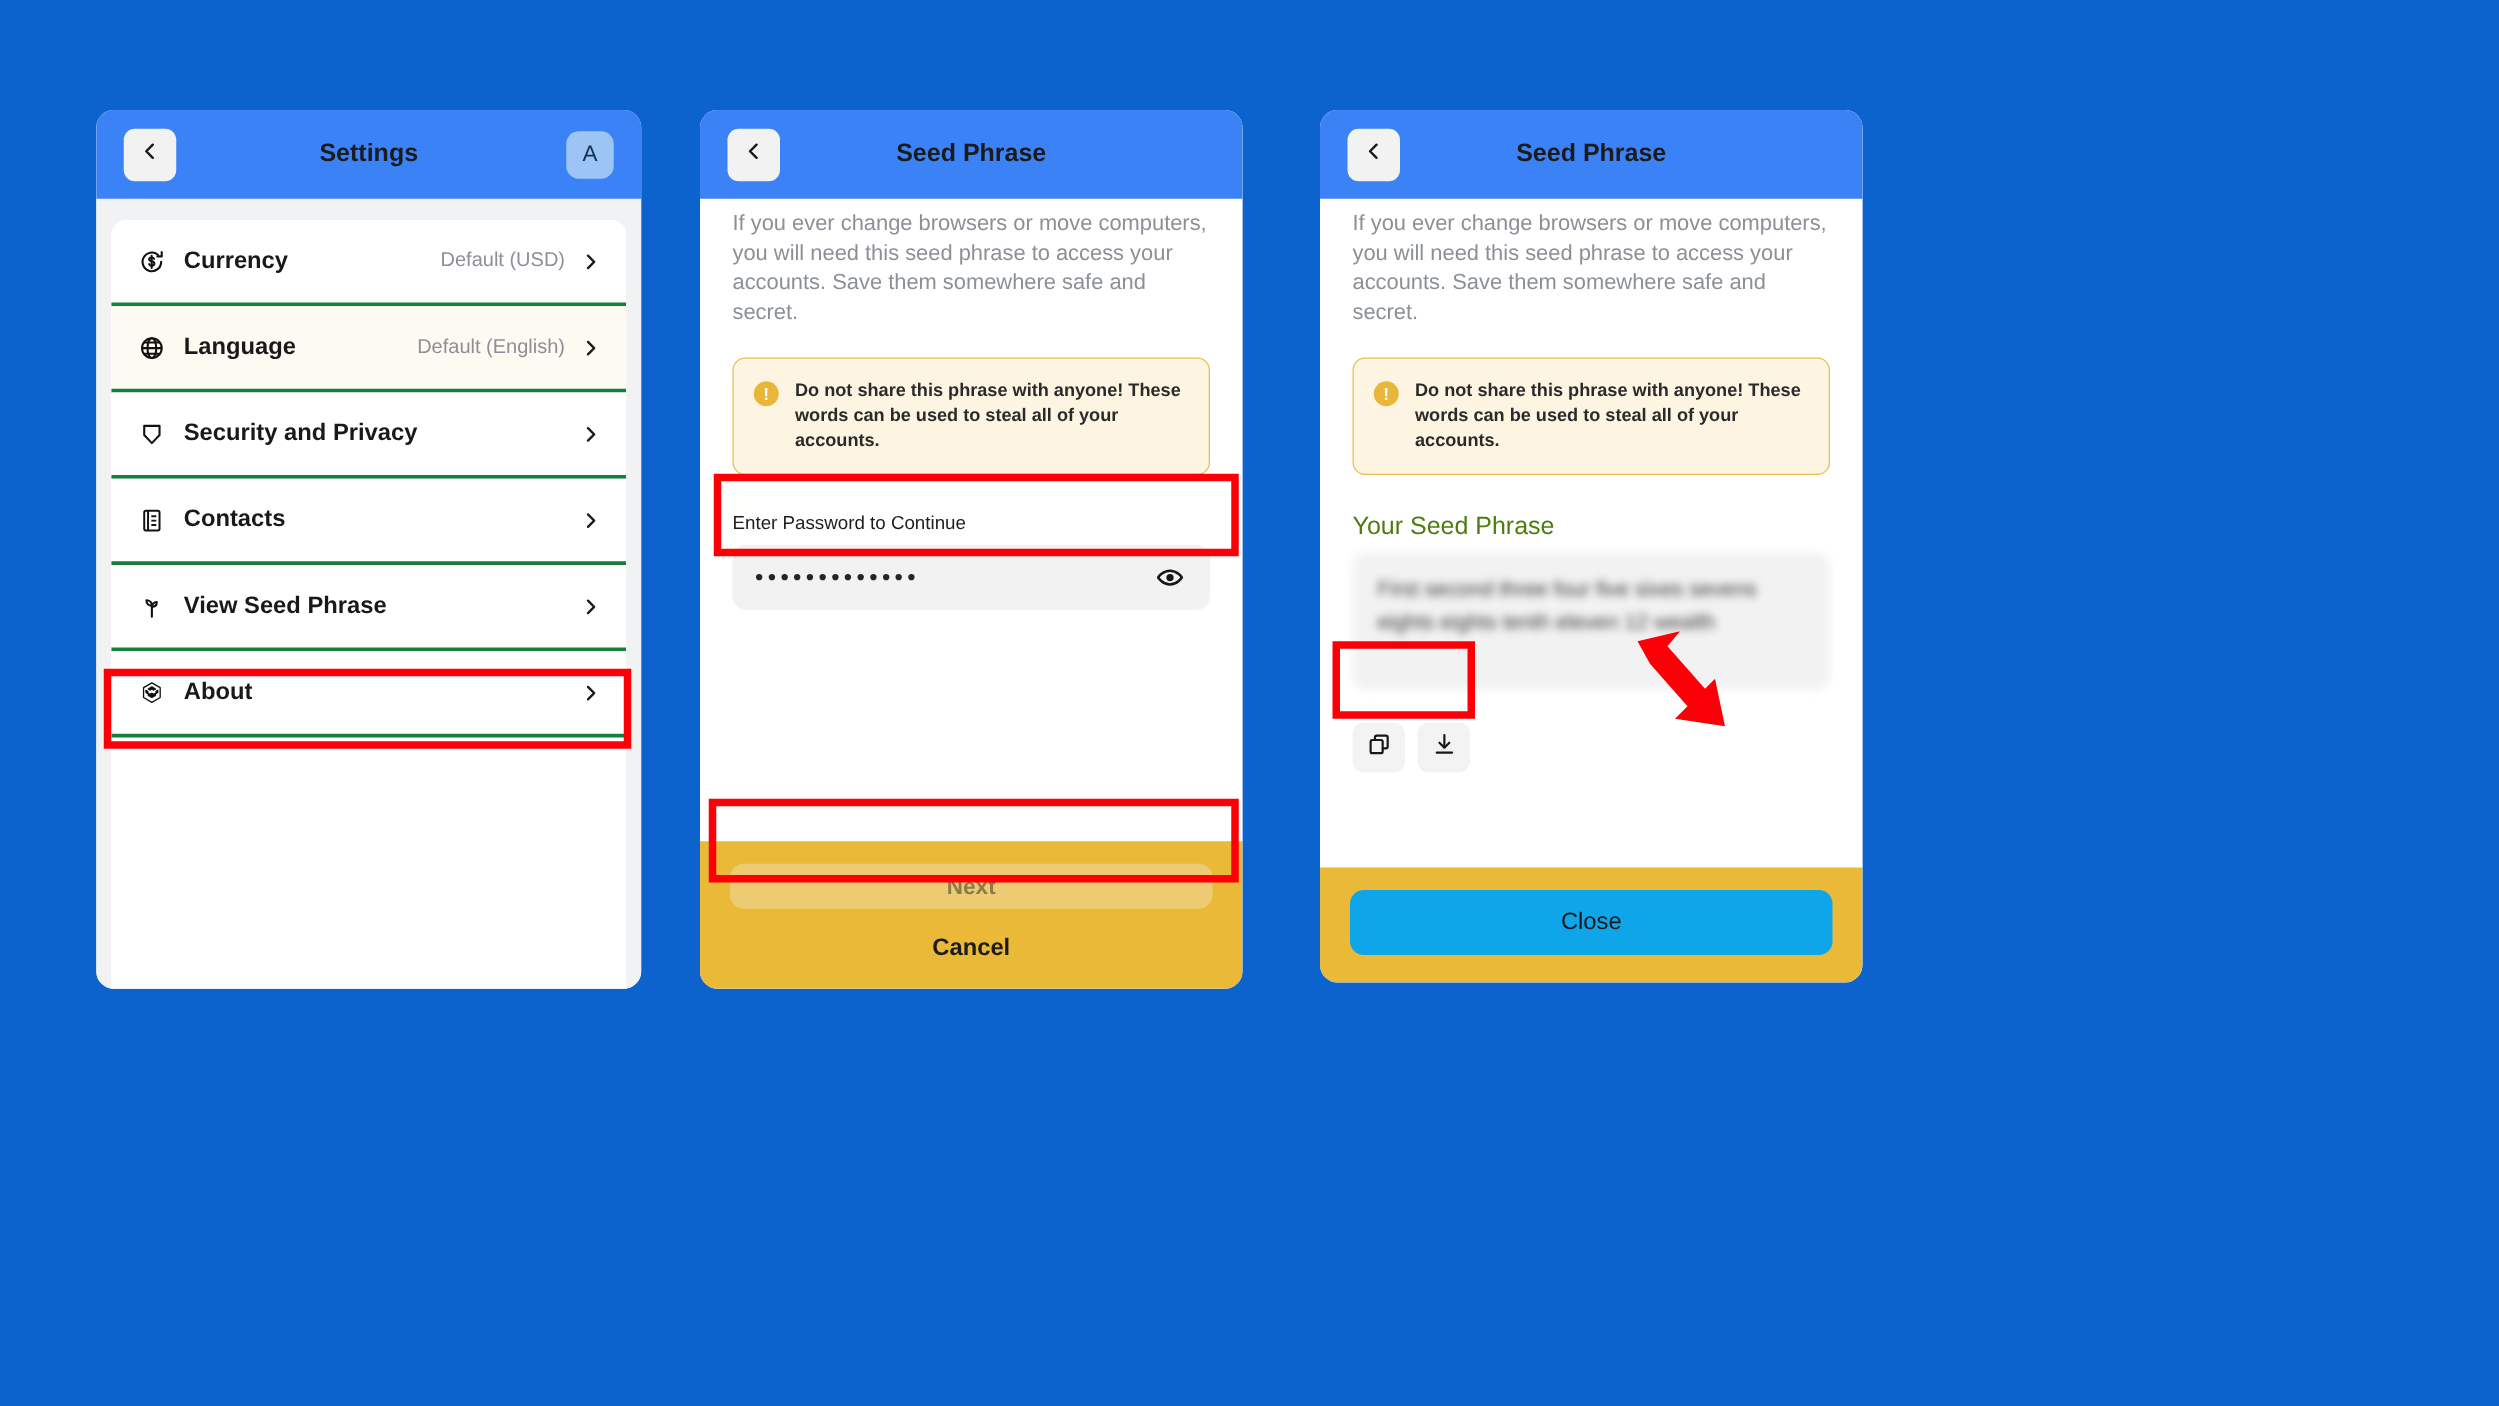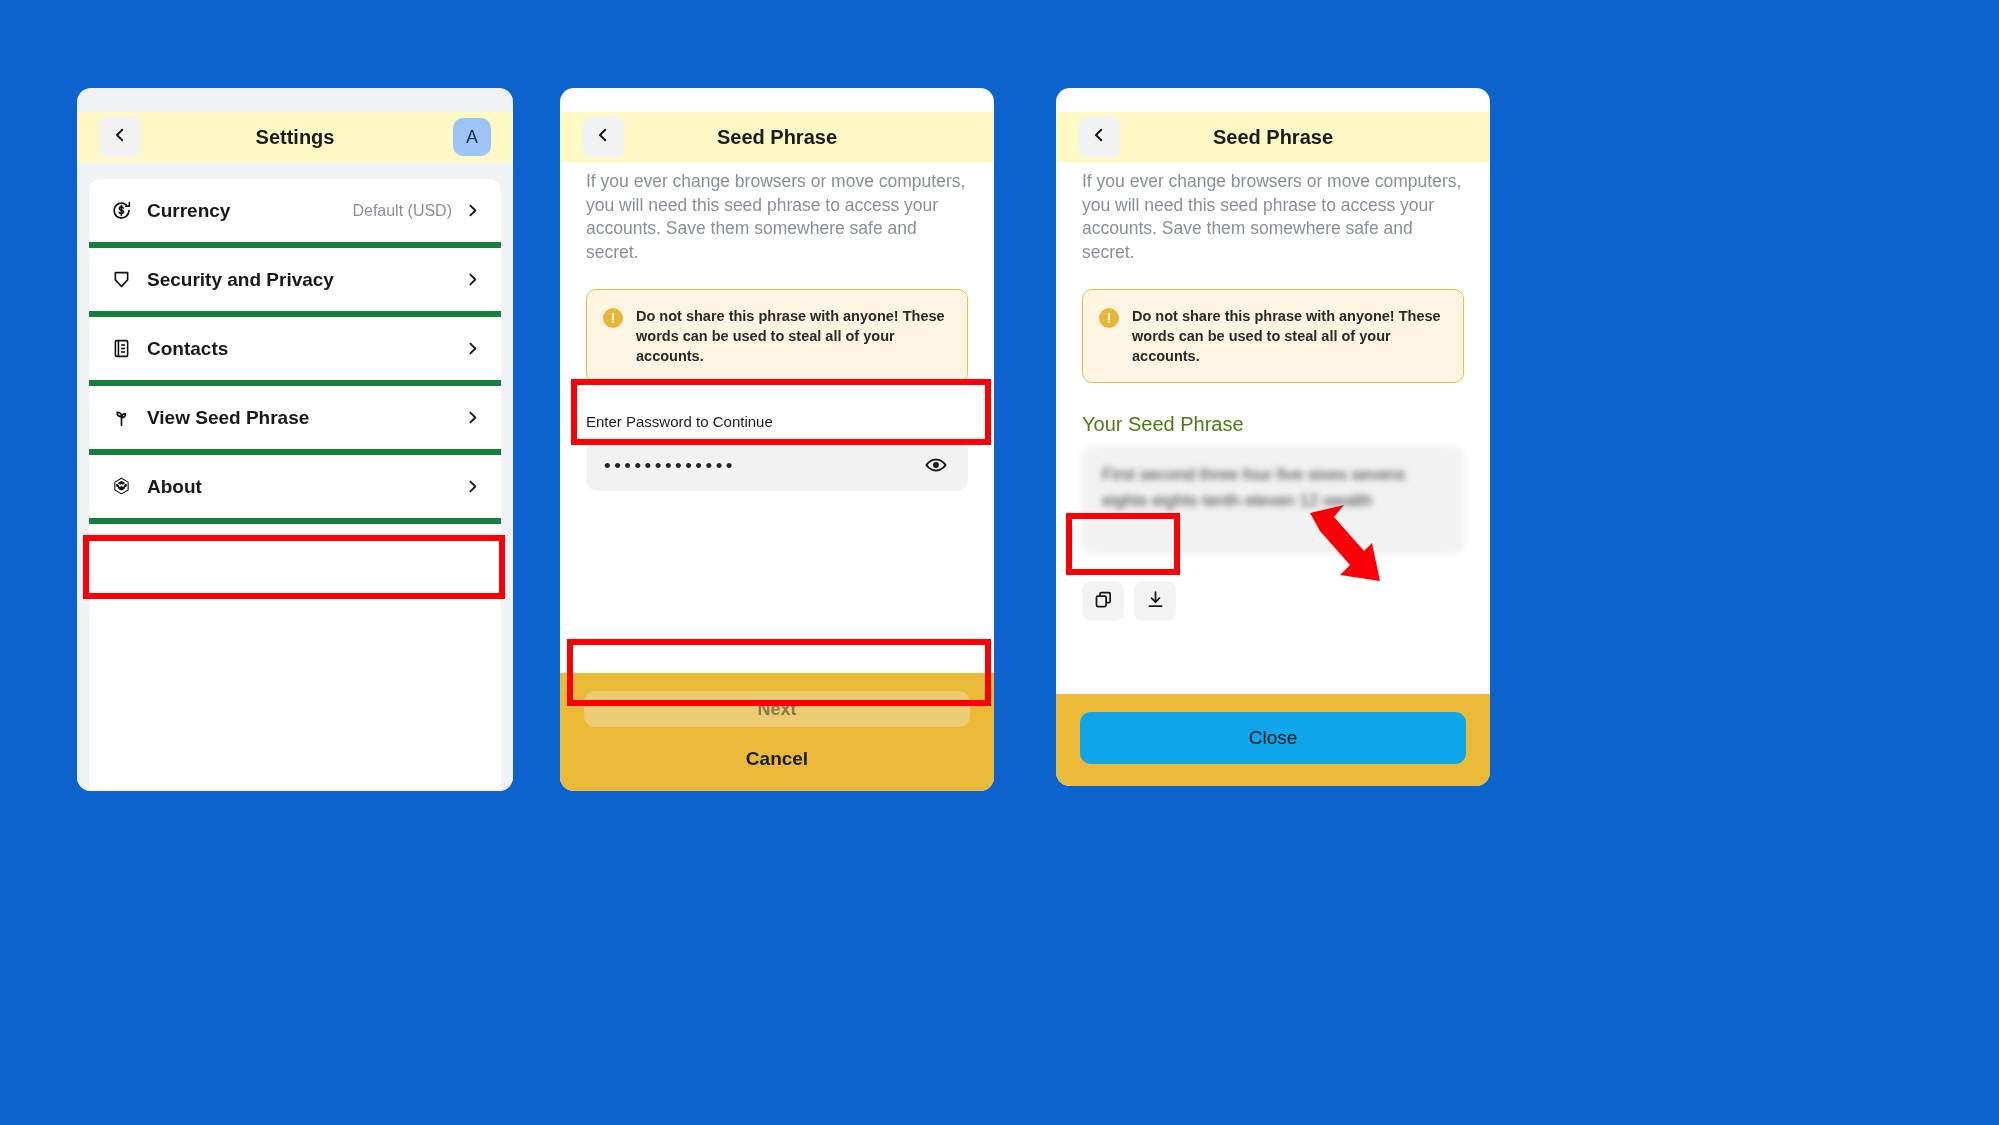--- a/index.html
+++ b/index.html
@@ -21,28 +21,27 @@
     overflow: hidden;
     display: flex;
     flex-direction: column;
   }
   #panel-settings { left: 77px;   top: 88px;  width: 436px; height: 703px; background:#f1f2f3; }
   #panel-password { left: 560px;  top: 88px;  width: 434px; height: 703px; }
   #panel-seed     { left: 1056px; top: 88px;  width: 434px; height: 698px; }
 
   
   .topbar {
-    height: 50px;
-    background: #fef9c3;
+    height: 71px;
+    background: #3b82f6;
     display: flex;
     align-items: center;
     padding: 0 22px;
     position: relative;
     flex: 0 0 auto;
-    margin-top: 24px;
   }
   .back-btn {
     width: 42px; height: 42px;
     border-radius: 9px;
     background: #f2f2f3;
     display: flex; align-items: center; justify-content: center;
     cursor: pointer;
   }
   .back-btn svg { width: 18px; height: 18px; }
   .topbar-title {
@@ -79,21 +78,21 @@
     border-radius: 12px 12px 0 0;
     margin: 0 12px;
     flex: 1;
     overflow: hidden;
   }
   .srow {
     display: flex;
     align-items: center;
     height: 69px;
     padding: 0 20px 0 18px;
-    border-bottom: 6px solid #15803d;
+    border-bottom: 3px solid #15803d;
     cursor: pointer;
     background: #ffffff;
   }
   .srow.highlight { background: #fdfaf2; }
   .srow .ico {
     width: 28px; height: 28px;
     display: flex; align-items: center; justify-content: center;
     flex: 0 0 28px;
     color: #111;
   }
@@ -303,20 +302,37 @@
         </span>
         <span class="lbl">Currency</span>
         <span class="val">Default (USD)</span>
         <span class="chev">
           <svg viewBox="0 0 24 24" fill="none" stroke="#1b1b1b" stroke-width="2.6" stroke-linecap="round" stroke-linejoin="round">
               <polyline points="9 5 16 12 9 19"></polyline>
             </svg>
         </span>
       </div>
 
+      <div class="srow highlight">
+        <span class="ico">
+          <svg viewBox="0 0 24 24" fill="none" stroke="#111" stroke-width="1.9">
+              <circle cx="12" cy="12" r="9"></circle>
+              <ellipse cx="12" cy="12" rx="4" ry="9"></ellipse>
+              <line x1="3" y1="12" x2="21" y2="12"></line>
+              <path d="M4.6 6.8h14.8M4.6 17.2h14.8"></path>
+            </svg>
+        </span>
+        <span class="lbl">Language</span>
+        <span class="val">Default (English)</span>
+        <span class="chev">
+          <svg viewBox="0 0 24 24" fill="none" stroke="#1b1b1b" stroke-width="2.6" stroke-linecap="round" stroke-linejoin="round">
+              <polyline points="9 5 16 12 9 19"></polyline>
+            </svg>
+        </span>
+      </div>
 
 
       <div class="srow">
         <span class="ico">
           <svg viewBox="0 0 24 24" fill="none" stroke="#111" stroke-width="1.9" stroke-linejoin="round">
               <path d="M5 4.2h14v8.3L12 20 5 12.5z"></path>
             </svg>
         </span>
         <span class="lbl">Security and Privacy</span>
         <span class="val"></span>

